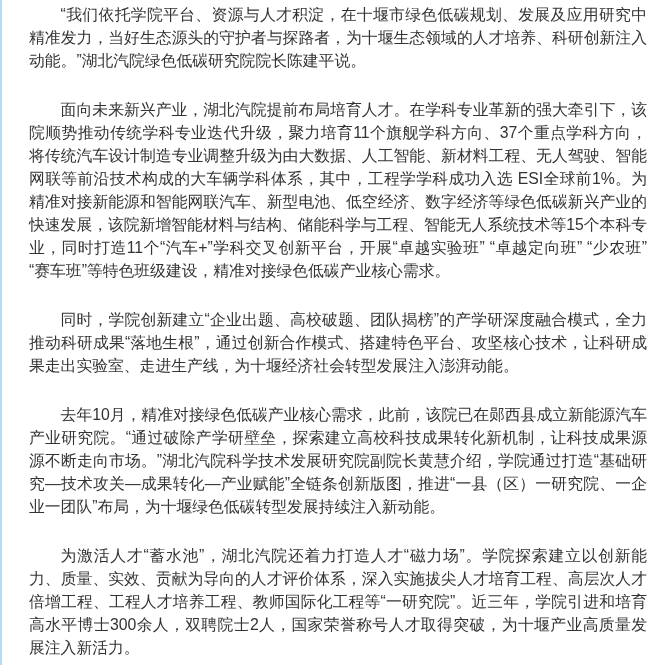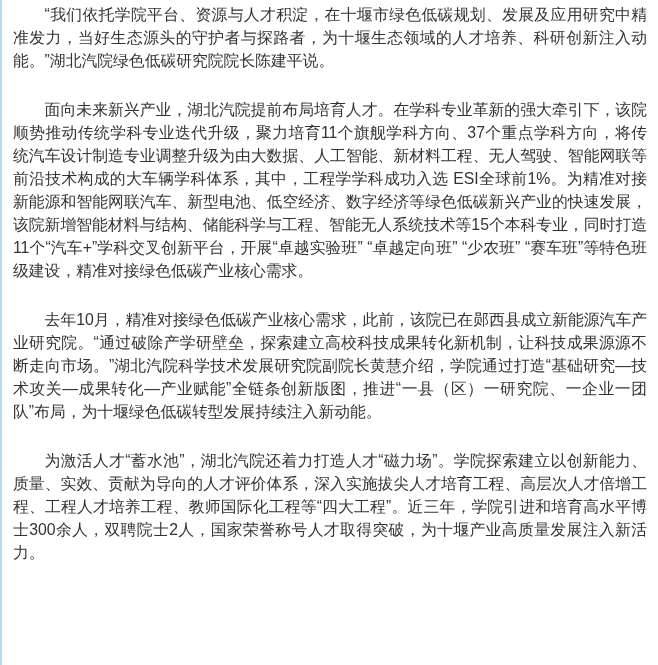--- a/index.html
+++ b/index.html
@@ -24,20 +24,21 @@
     position: absolute;
     left: 0;
     top: 0;
     width: 2px;
     height: 665px;
     background: #b7dbf3;
   }
   .article {
     box-sizing: border-box;
     padding: 3px 11px 0 13px;
+    margin-left: 16px;
   }
   .para {
     margin: 0 0 26px 0;
     font-size: 15.8px;
     line-height: 23px;
     color: #333333;
     text-align: justify;
     text-indent: 2em;
     word-break: break-all;
   }
@@ -46,16 +47,17 @@
   }
 </style>
 </head>
 <body>
 
 <div class="page">
   <div class="left-edge"></div>
   <div class="article">
     <p class="para">“我们依托学院平台、资源与人才积淀，在十堰市绿色低碳规划、发展及应用研究中精准发力，当好生态源头的守护者与探路者，为十堰生态领域的人才培养、科研创新注入动能。”湖北汽院绿色低碳研究院院长陈建平说。</p>
     <p class="para">面向未来新兴产业，湖北汽院提前布局培育人才。在学科专业革新的强大牵引下，该院顺势推动传统学科专业迭代升级，聚力培育11个旗舰学科方向、37个重点学科方向，将传统汽车设计制造专业调整升级为由大数据、人工智能、新材料工程、无人驾驶、智能网联等前沿技术构成的大车辆学科体系，其中，工程学学科成功入选 ESI全球前1%。为精准对接新能源和智能网联汽车、新型电池、低空经济、数字经济等绿色低碳新兴产业的快速发展，该院新增智能材料与结构、储能科学与工程、智能无人系统技术等15个本科专业，同时打造11个“汽车+”学科交叉创新平台，开展“卓越实验班” “卓越定向班” “少农班” “赛车班”等特色班级建设，精准对接绿色低碳产业核心需求。</p>
+    <p class="para">同时，学院创新建立“企业出题、高校破题、团队揭榜”的产学研深度融合模式，全力推动科研成果“落地生根”，通过创新合作模式、搭建特色平台、攻坚核心技术，让科研成果走出实验室、走进生产线，为十堰经济社会转型发展注入澎湃动能。</p>
     <p class="para">去年10月，精准对接绿色低碳产业核心需求，此前，该院已在郧西县成立新能源汽车产业研究院。“通过破除产学研壁垒，探索建立高校科技成果转化新机制，让科技成果源源不断走向市场。”湖北汽院科学技术发展研究院副院长黄慧介绍，学院通过打造“基础研究—技术攻关—成果转化—产业赋能”全链条创新版图，推进“一县（区）一研究院、一企业一团队”布局，为十堰绿色低碳转型发展持续注入新动能。</p>
-    <p class="para">为激活人才“蓄水池”，湖北汽院还着力打造人才“磁力场”。学院探索建立以创新能力、质量、实效、贡献为导向的人才评价体系，深入实施拔尖人才培育工程、高层次人才倍增工程、工程人才培养工程、教师国际化工程等“四大工程”。近三年，学院引进和培育高水平博士300余人，双聘院士2人，国家荣誉称号人才取得突破，为十堰产业高质量发展注入新活力。</p>
+    <p class="para">为激活人才“蓄水池”，湖北汽院还着力打造人才“磁力场”。学院探索建立以创新能力、质量、实效、贡献为导向的人才评价体系，深入实施拔尖人才培育工程、高层次人才倍增工程、工程人才培养工程、教师国际化工程等“一研究院”。近三年，学院引进和培育高水平博士300余人，双聘院士2人，国家荣誉称号人才取得突破，为十堰产业高质量发展注入新活力。</p>
   </div>
 </div>
 
 </body></html>

